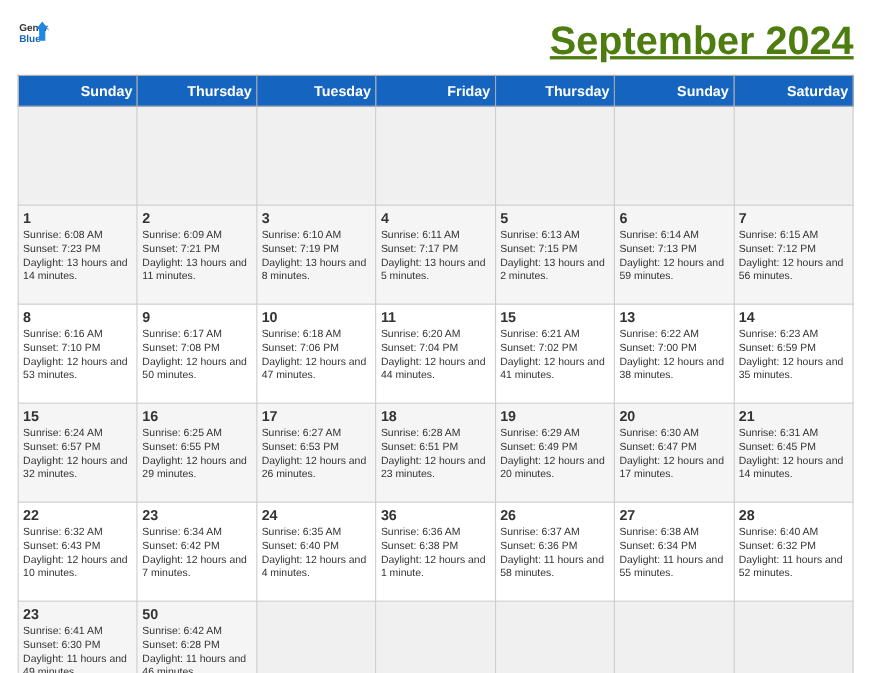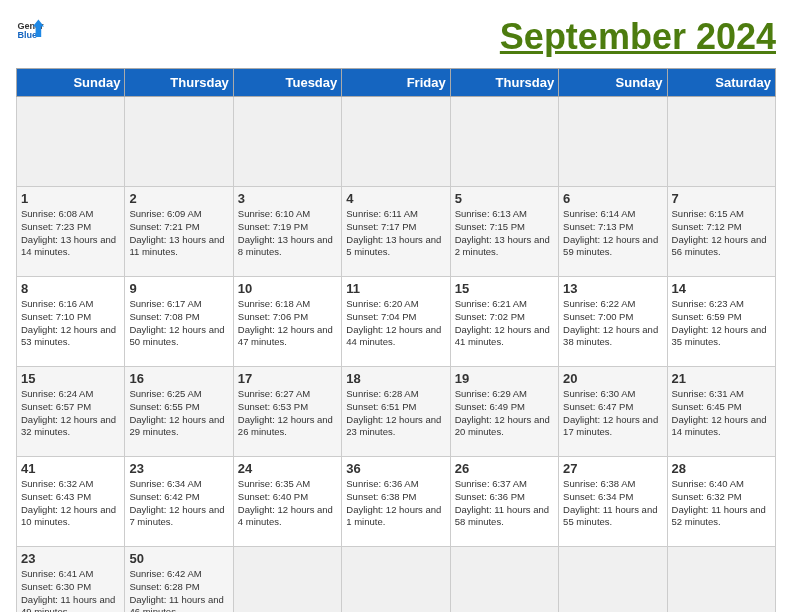--- a/index.html
+++ b/index.html
@@ -203,21 +203,21 @@
           <span class="day-number">20</span>
           <div class="day-info">Sunrise: 6:30 AM<br>Sunset: 6:47 PM<br>Daylight: 12 hours and 17 minutes.</div>
         </td>
         <td>
           <span class="day-number">21</span>
           <div class="day-info">Sunrise: 6:31 AM<br>Sunset: 6:45 PM<br>Daylight: 12 hours and 14 minutes.</div>
         </td>
       </tr>
       <tr>
         <td>
-          <span class="day-number">41</span>
+          <span class="day-number">22</span>
           <div class="day-info">Sunrise: 6:32 AM<br>Sunset: 6:43 PM<br>Daylight: 12 hours and 10 minutes.</div>
         </td>
         <td>
           <span class="day-number">23</span>
           <div class="day-info">Sunrise: 6:34 AM<br>Sunset: 6:42 PM<br>Daylight: 12 hours and 7 minutes.</div>
         </td>
         <td>
           <span class="day-number">24</span>
           <div class="day-info">Sunrise: 6:35 AM<br>Sunset: 6:40 PM<br>Daylight: 12 hours and 4 minutes.</div>
         </td>

